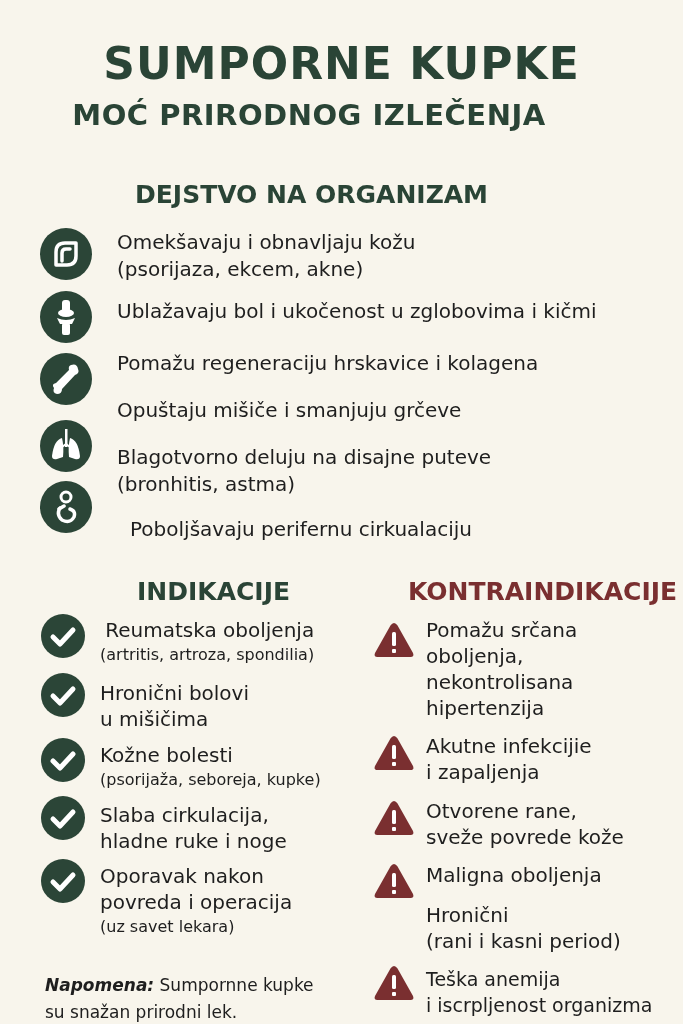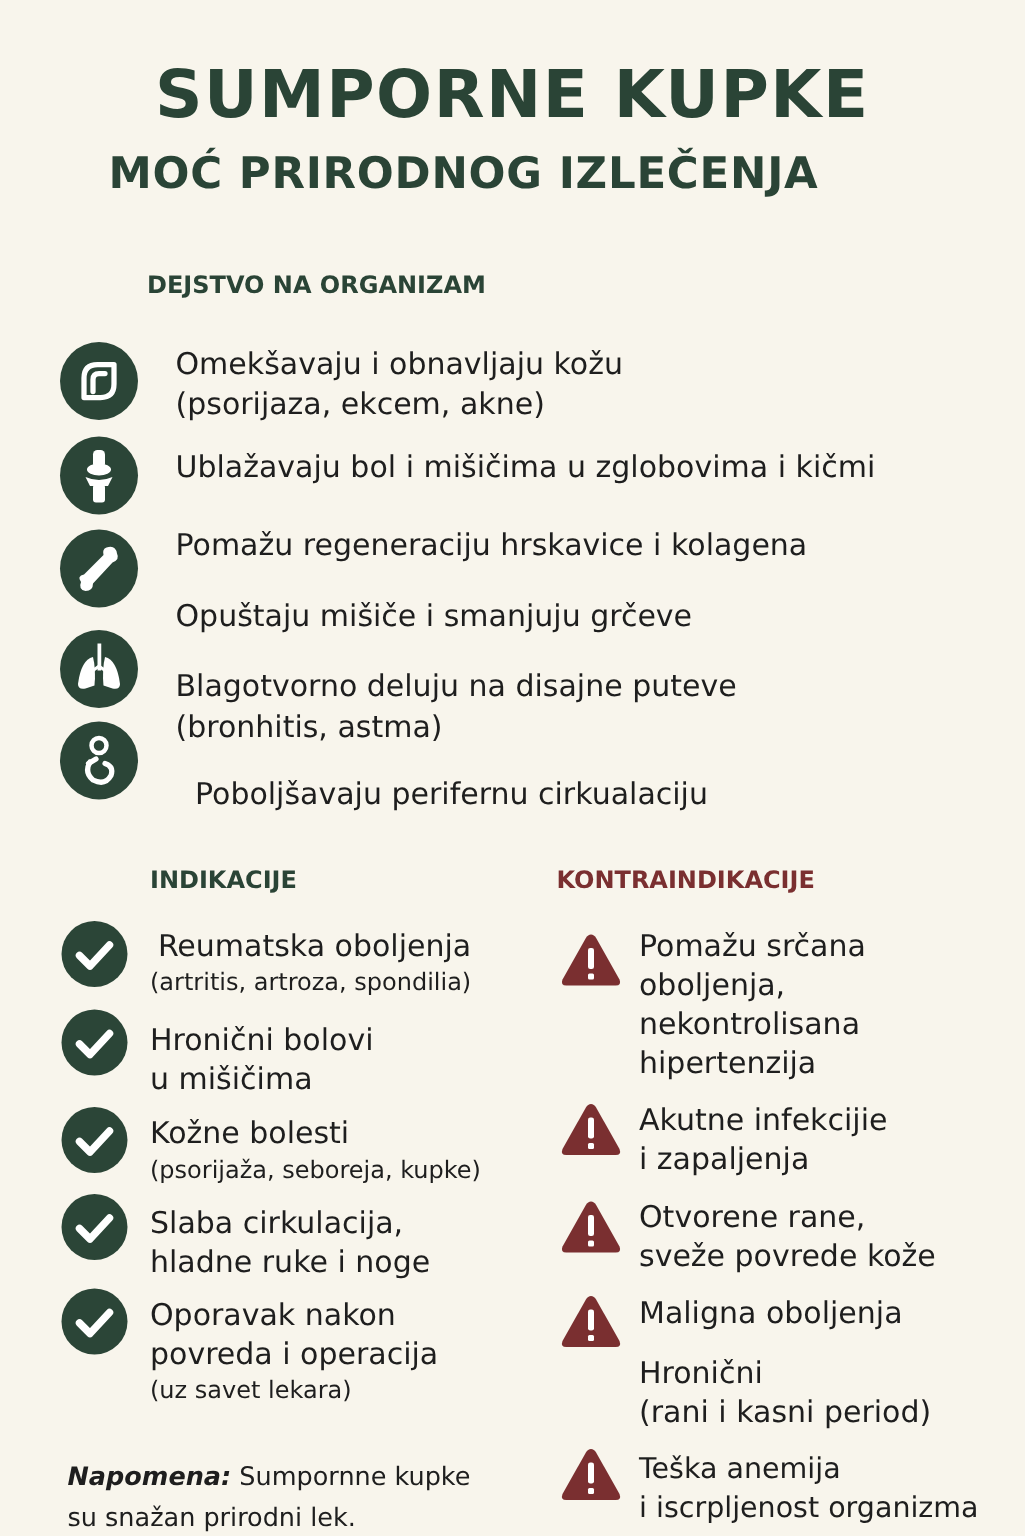--- a/index.html
+++ b/index.html
@@ -34,23 +34,24 @@
       font-family: "DejaVu Sans", sans-serif;
       font-weight: bold;
       font-size: 29px;
       letter-spacing: 0.5px;
       color: #2a4436;
     }
     .section-head {
       position: absolute;
       font-family: "DejaVu Sans", sans-serif;
       font-weight: bold;
-      font-size: 16px;
+      font-size: 25px;
       color: #2a4436;
       white-space: nowrap;
+      margin-left: 37px;
     }
     .section-head.red { color: #7a2f30; }
     .eff-icon {
       position: absolute;
       left: 40px;
       width: 52px; height: 52px;
       border-radius: 50%;
       background: #2b4537;
     }
     .eff-icon svg { width: 52px; height: 52px; display: block; }
@@ -130,21 +131,21 @@
 </div>
 
 <div class="eff-icon" style="top:291px;">
   <svg viewBox="0 0 52 52">
       <rect x="22" y="9" width="8" height="12" rx="3" fill="#fff"></rect>
       <ellipse cx="26" cy="22" rx="8" ry="4" fill="#fff"></ellipse>
       <path d="M17 27 Q26 31 35 27 L32 33 H20 Z" fill="#fff"></path>
       <rect x="22" y="32" width="8" height="12" rx="2" fill="#fff"></rect>
     </svg>
 </div>
-<div class="eff-text" style="top:298px;">Ublažavaju bol i mišičima u zglobovima i kičmi</div>
+<div class="eff-text" style="top:298px;">Ublažavaju bol i ukočenost u zglobovima i kičmi</div>
 
 <div class="eff-icon" style="top:353px;">
   <svg viewBox="0 0 52 52">
       <path d="M31 12 Q37 10 38 16 Q40 20 35 22 L22 36 Q22 41 17 41 Q12 40 14 35 Q11 31 16 30 L29 17 Q28 13 31 12 Z" fill="#fff"></path>
     </svg>
 </div>
 <div class="eff-text" style="top:350px;">Pomažu regeneraciju hrskavice i kolagena</div>
 
 <div class="eff-text" style="top:397px;">Opuštaju mišiče i smanjuju grčeve</div>
 

